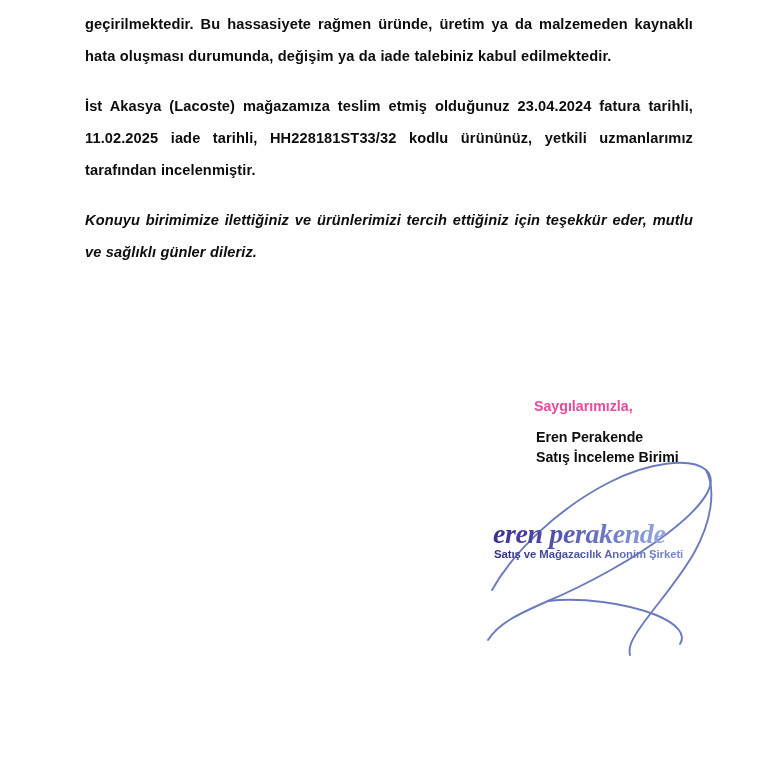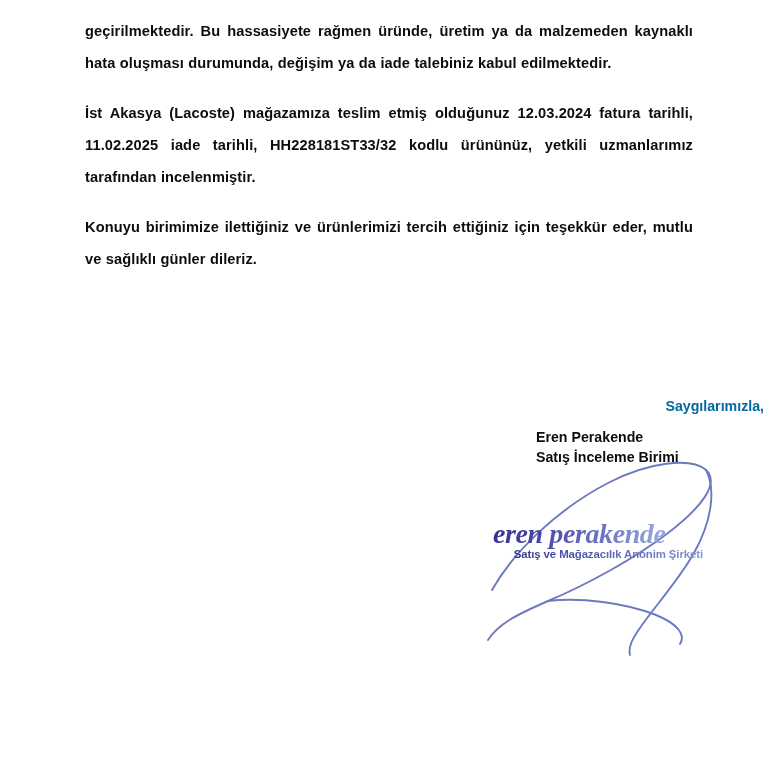--- a/index.html
+++ b/index.html
@@ -37,39 +37,38 @@
     font-family: "Liberation Sans", sans-serif;
     font-size: 14.6px;
     font-weight: bold;
     line-height: 32px;
     text-align: justify;
     text-justify: inter-word;
     color: #0d0d0d;
     letter-spacing: 0.1px;
     word-spacing: 0.2px;
   }
-  p.para:last-child { margin-bottom: 0; }
+  p.para:last-child { margin-bottom: 0; font-style: italic; }
 
   
-  p.para.first { margin-top: 15px; }
+  p.para.first { margin-top: 8px; }
 
   
   .closing {
     position: absolute;
     left: 534px;
     top: 396px;
     width: 230px;
   }
   .closing .regards {
     font-size: 14.2px;
     font-weight: bold;
     line-height: 20px;
-    color: #0369a1;
+    color: #ec4899;
     margin: 0 0 11px 0;
-    text-align: right;
   }
   .closing .signer {
     margin: 0;
     padding-left: 2px;
     font-size: 14.2px;
     font-weight: bold;
     line-height: 20px;
     color: #0d0d0d;
   }
 
@@ -110,32 +109,31 @@
     font-family: "Liberation Sans", sans-serif;
     font-size: 11.4px;
     font-weight: bold;
     letter-spacing: -0.1px;
     line-height: 14px;
     background: linear-gradient(95deg, #2e2b86 0%, #3f4aa0 30%, #5d6ab6 60%, #8593cf 100%);
     -webkit-background-clip: text;
     background-clip: text;
     color: transparent;
     white-space: nowrap;
-    text-align: right;
   }
 </style>
 </head>
 <body>
 
 <div id="page">
 
   <div class="doc-body">
     <p class="para first">geçirilmektedir. Bu hassasiyete rağmen üründe, üretim ya da malzemeden kaynaklı hata oluşması durumunda, değişim ya da iade talebiniz kabul edilmektedir.</p>
 
-    <p class="para">İst Akasya (Lacoste) mağazamıza teslim etmiş olduğunuz 12.03.2024  fatura tarihli, 11.02.2025 iade tarihli, HH228181ST33/32 kodlu ürününüz, yetkili uzmanlarımız tarafından incelenmiştir.</p>
+    <p class="para">İst Akasya (Lacoste) mağazamıza teslim etmiş olduğunuz 23.04.2024  fatura tarihli, 11.02.2025 iade tarihli, HH228181ST33/32 kodlu ürününüz, yetkili uzmanlarımız tarafından incelenmiştir.</p>
 
 
     <p class="para">Konuyu birimimize ilettiğiniz ve ürünlerimizi tercih ettiğiniz için teşekkür eder, mutlu ve sağlıklı günler dileriz.</p>
   </div>
 
   <div class="closing">
     <p class="regards">Saygılarımızla,</p>
     <p class="signer">Eren Perakende</p>
     <p class="signer">Satış İnceleme Birimi</p>
   </div>

